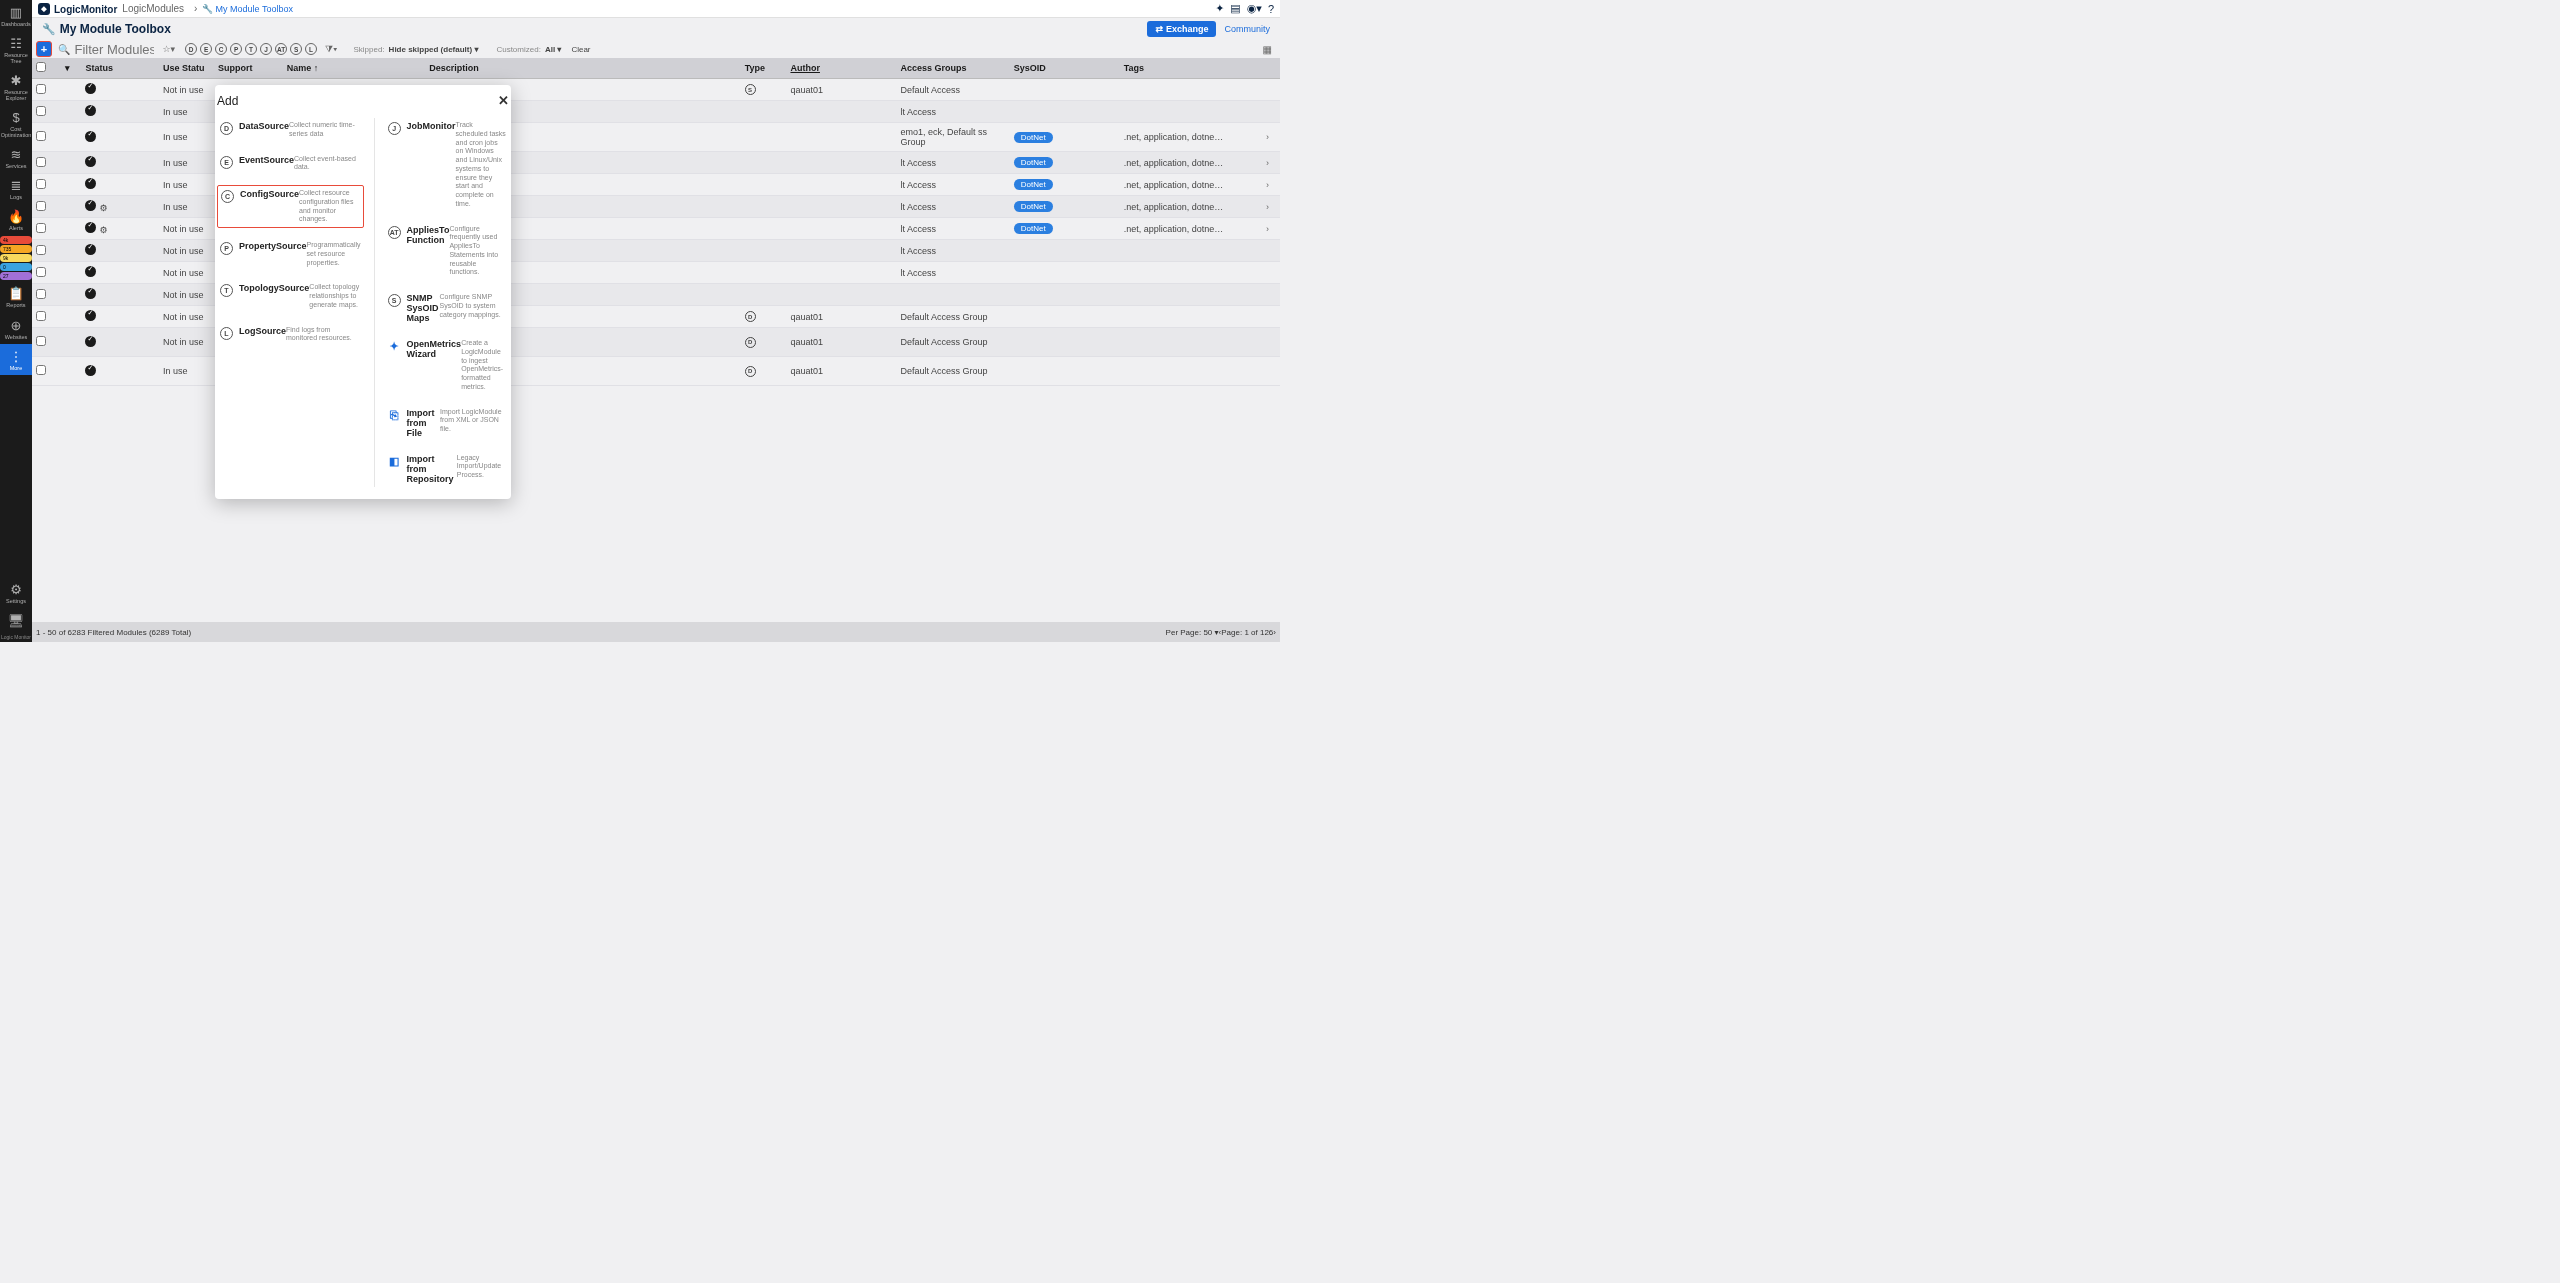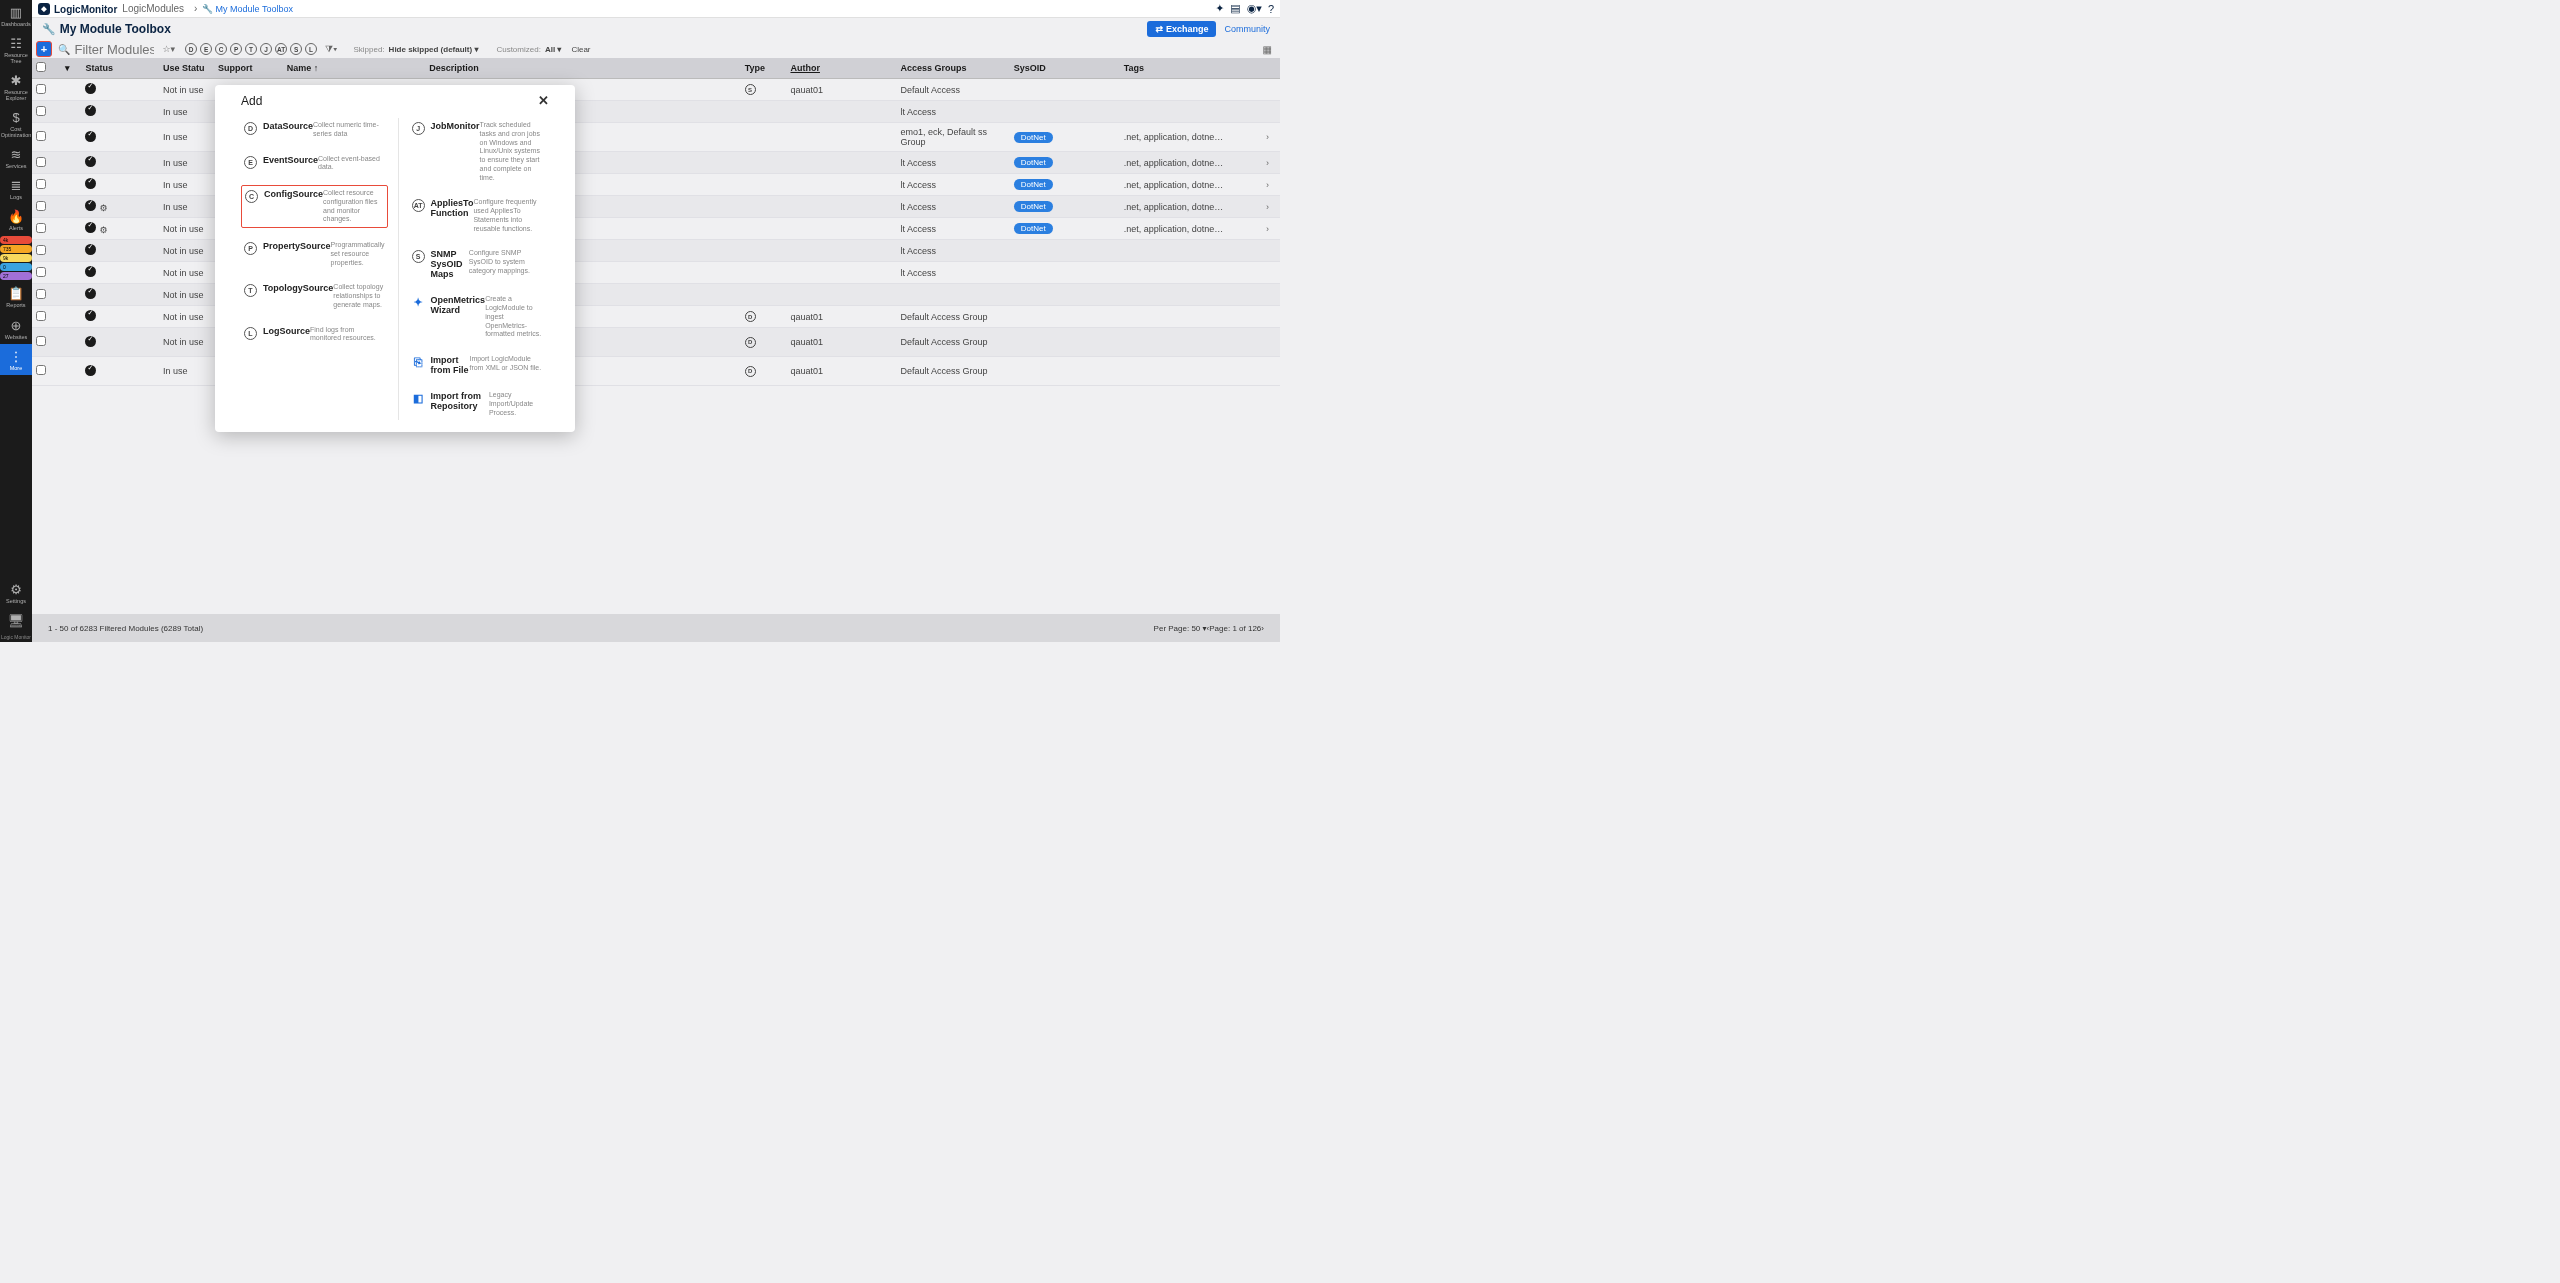--- a/index.html
+++ b/index.html
@@ -85,34 +85,34 @@
 .status-ok { width: 11px; height: 11px; background: #1a1a1a; border-radius: 50%; display: inline-block; position: relative; }
 .status-ok::after { content: '✓'; color: #fff; font-size: 7px; position: absolute; left: 2px; top: -1px; }
 .gear-sm { font-size: 9px; color: #444; margin-left: 3px; }
 .type-badge { width: 11px; height: 11px; border: 1px solid #444; border-radius: 50%; display: inline-flex; align-items: center; justify-content: center; font-size: 6px; font-weight: 700; }
 .tag-pill { background: #2b7fe0; color: #fff; border-radius: 8px; padding: 1px 7px; font-size: 8px; display: inline-block; }
 .redact { display: inline-block; background: #e8e8e8; filter: blur(1.5px); color: transparent; border-radius: 2px; }
 .chev { color: #666; font-size: 9px; }
 
 
 .footer {
-  position: absolute; left: 32px; right: 0; bottom: 0; height: 28px;
-  background: #d8d8db; font-size: 8px; color: #333; display: flex; align-items: center; padding: 0 16px;
+  position: absolute; left: 32px; right: 0; bottom: 0; height: 20px;
+  background: #d8d8db; font-size: 8px; color: #333; display: flex; align-items: center; padding: 0 4px;
 }
 .footer-right { margin-left: auto; display: flex; align-items: center; }
 
 
 .modal-backdrop {
   position: absolute; left: 0; top: 0; right: 0; bottom: 0;
   pointer-events: none;
 }
 .modal {
-  position: absolute; left: 215px; top: 85px; width: 360px;
+  position: absolute; left: 215px; top: 85px; width: 296px;
   background: #fff; border-radius: 4px; box-shadow: 0 4px 20px rgba(0,0,0,0.25);
-  padding: 8px 26px 12px; pointer-events: auto;
+  padding: 8px 2px 12px; pointer-events: auto;
 }
 .modal-head { display: flex; justify-content: space-between; align-items: center; margin-bottom: 10px; }
 .modal-title { font-size: 12px; font-weight: 500; color: #1a1a1a; }
 .modal-close { font-size: 13px; color: #333; cursor: pointer; font-weight: 700; }
 .modal-cols { display: flex; gap: 0; }
 .modal-col { flex: 1; display: flex; flex-direction: column; gap: 10px; }
 .modal-col.left { border-right: 1px solid #e5e5e5; padding-right: 10px; }
 .modal-col.right { padding-left: 10px; }
 .opt { display: flex; gap: 6px; cursor: pointer; padding: 3px 3px; border-radius: 2px; }
 .opt.highlight { border: 1.5px solid #e84b3a; }

